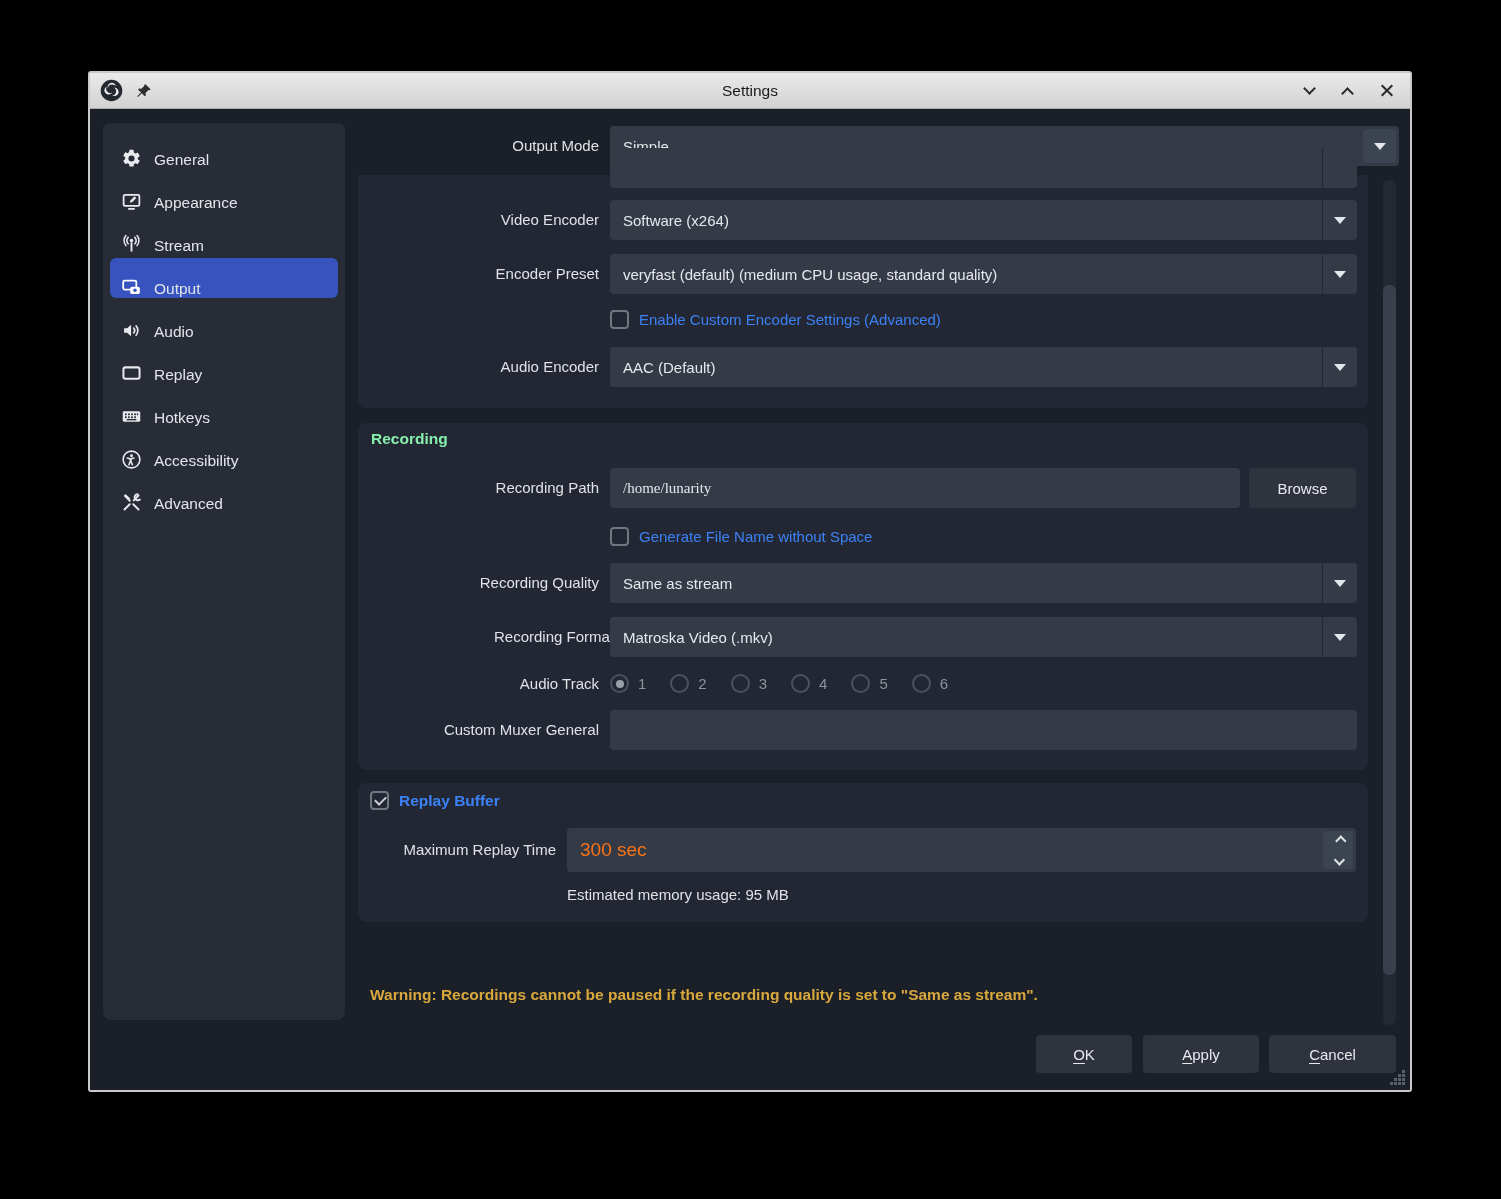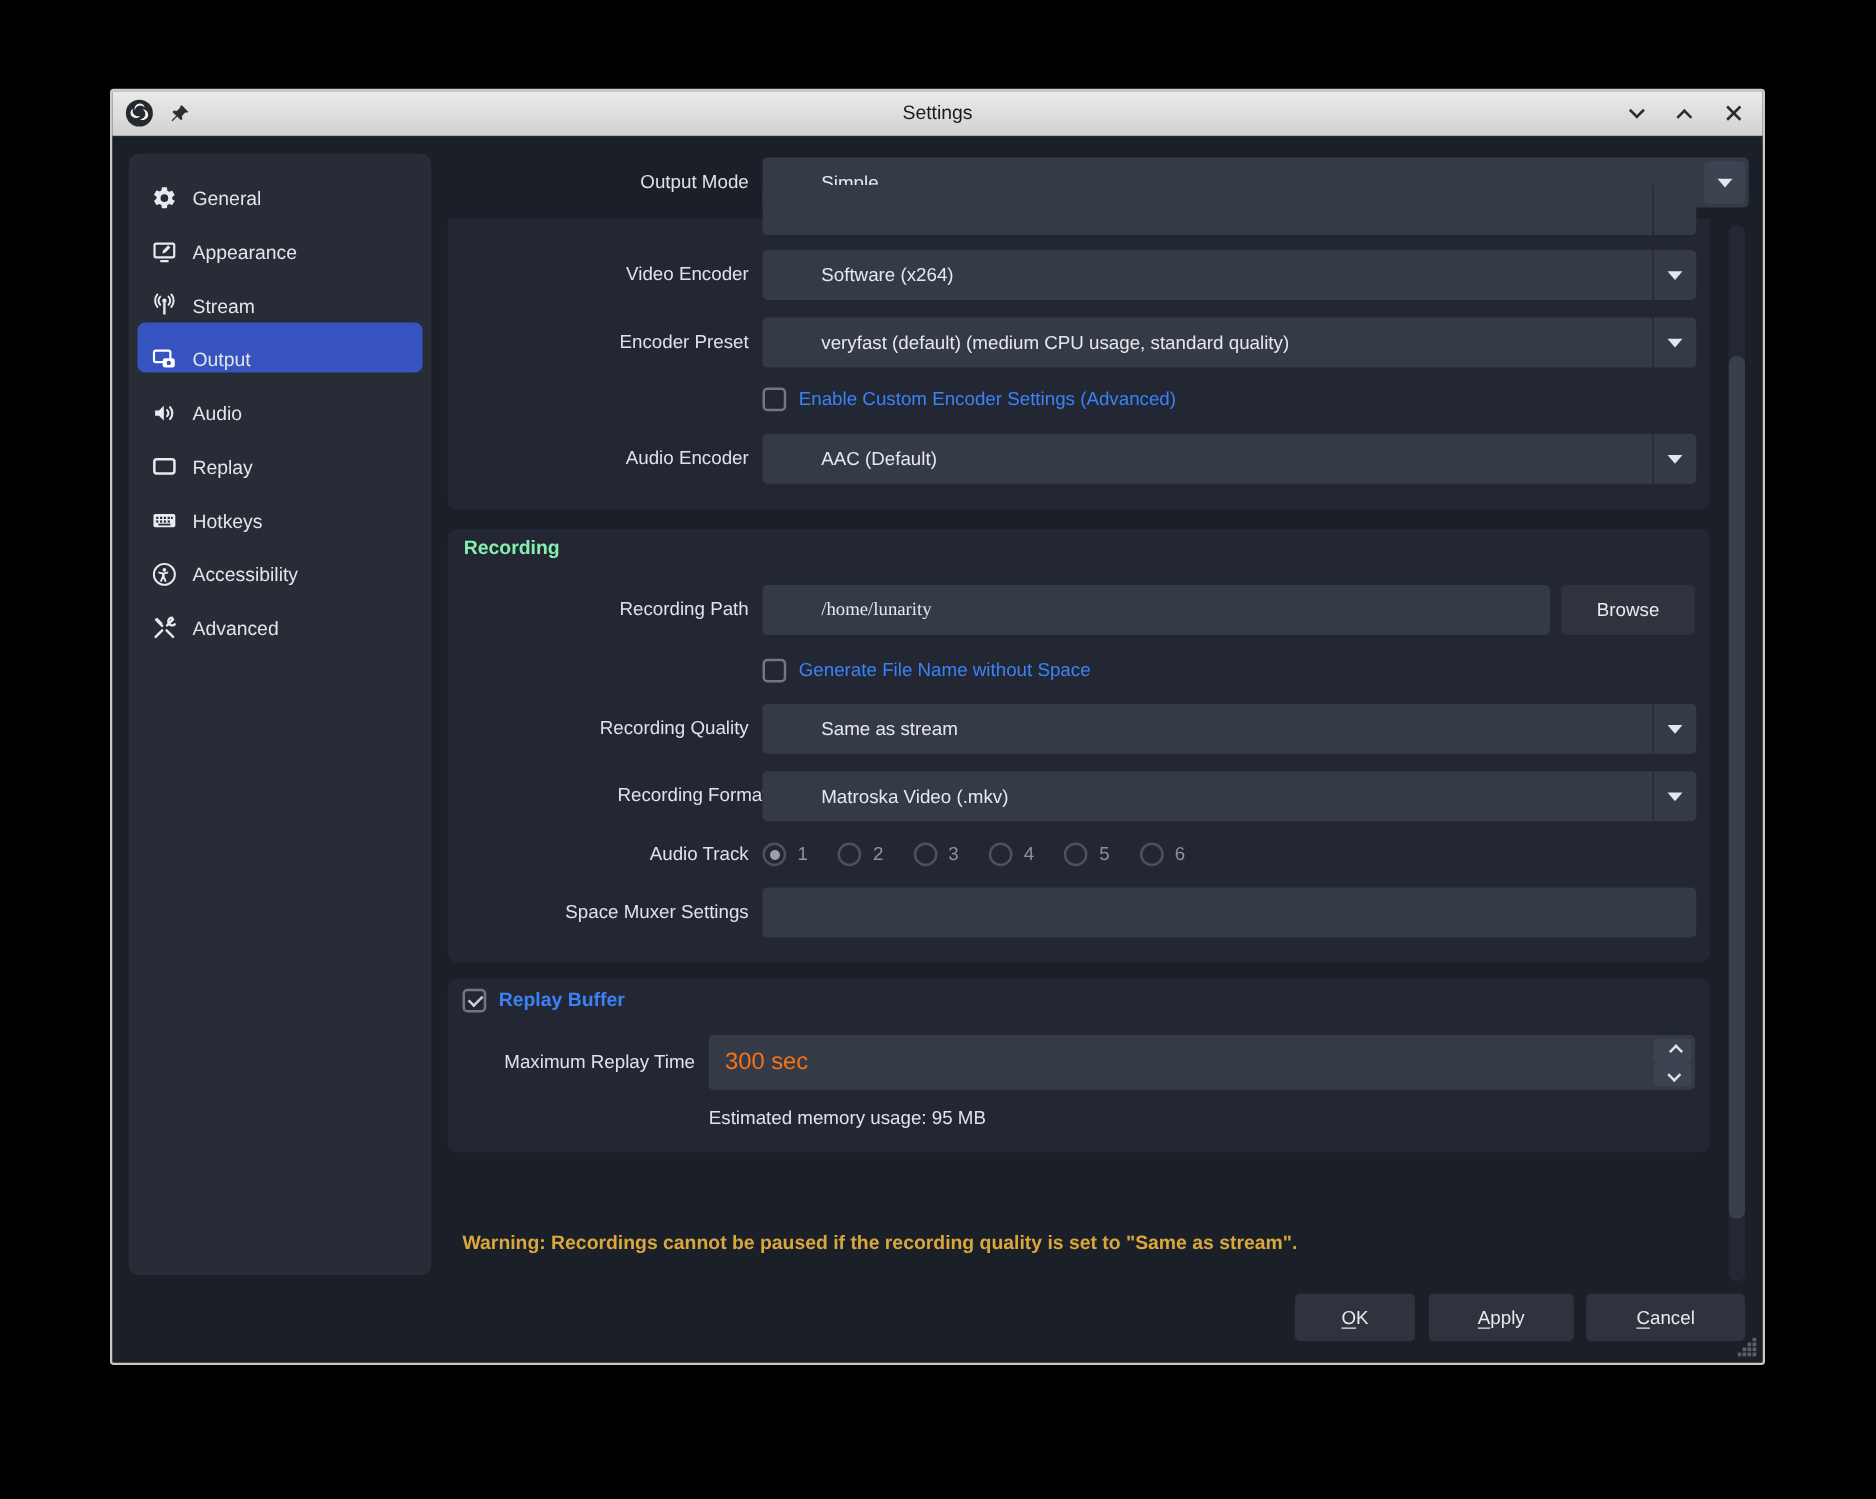--- a/index.html
+++ b/index.html
@@ -29,21 +29,21 @@
   .sidebar { position:absolute; left:13px; top:14px; width:242px; height:897px;
     background:#282c36; border-radius:8px; padding:6px 7px; }
   .side-item { height:40px; margin-bottom:3px; border-radius:6px; display:flex;
     align-items:flex-end; gap:12px; padding-left:11px; color:#e2e5e9; font-size:15.5px; cursor:pointer; }
   .side-item.active { background:#3653c0; }
   .sicon { width:21px; height:21px; flex:0 0 21px; display:flex; align-items:center; justify-content:center; }
   .sicon svg { width:21px; height:21px; }
   
   .flabel { position:absolute; color:#dfe2e6; font-size:15px; text-align:right; line-height:40px; }
   .combo,.tinput { position:absolute; height:40px; background:#343b47; border-radius:4px;
-    display:flex; align-items:center; cursor:pointer;padding-left:34px; }
+    display:flex; align-items:center; cursor:pointer; }
   .combo-text { padding-left:13px; color:#e6e8ec; font-size:15px; white-space:nowrap; }
   .combo-arrow { position:absolute; right:0; top:0; bottom:0; width:35px;
     border-left:1px solid #222732; display:flex; align-items:center; justify-content:center; }
   .tri { width:0; height:0; border-left:6px solid transparent; border-right:6px solid transparent;
     border-top:7px solid #e3e6ea; }
   .combo-arrow.split { border-left:none; right:3px; top:3px; bottom:3px; width:33px;
     background:#3c4351; border-radius:4px; }
   .tinput input { width:100%; height:100%; background:transparent; border:none; outline:none;
     color:#e6e8ec; font-size:15px; padding-left:13px; font-family:Liberation Serif, serif; }
   .group { position:absolute; left:0; width:1010px; background:#232733; border-radius:8px; }
@@ -304,21 +304,21 @@
             </span>
           <span class="rpair">
               <span class="radio"></span>
               <span class="rlabel">5</span>
             </span>
           <span class="rpair">
               <span class="radio"></span>
               <span class="rlabel">6</span>
             </span>
         </div>
-        <div class="flabel" style="left:0; top:287px; width:241px;">Space Muxer Settings</div>
+        <div class="flabel" style="left:0; top:287px; width:241px;">Custom Muxer General</div>
         <div class="tinput" style="left:252px; top:287px; width:747px;">
           <input type="text" value="" style="">
         </div>
       </div>
 
       <div class="group" style="top:608px; height:139px;">
         <div class="cbrow" style="left:12px; top:8px;">
           <span class="cb checked"></span>
           <span class="cblabel" style="font-weight:700; font-size:15.5px;">Replay Buffer</span>
         </div>

